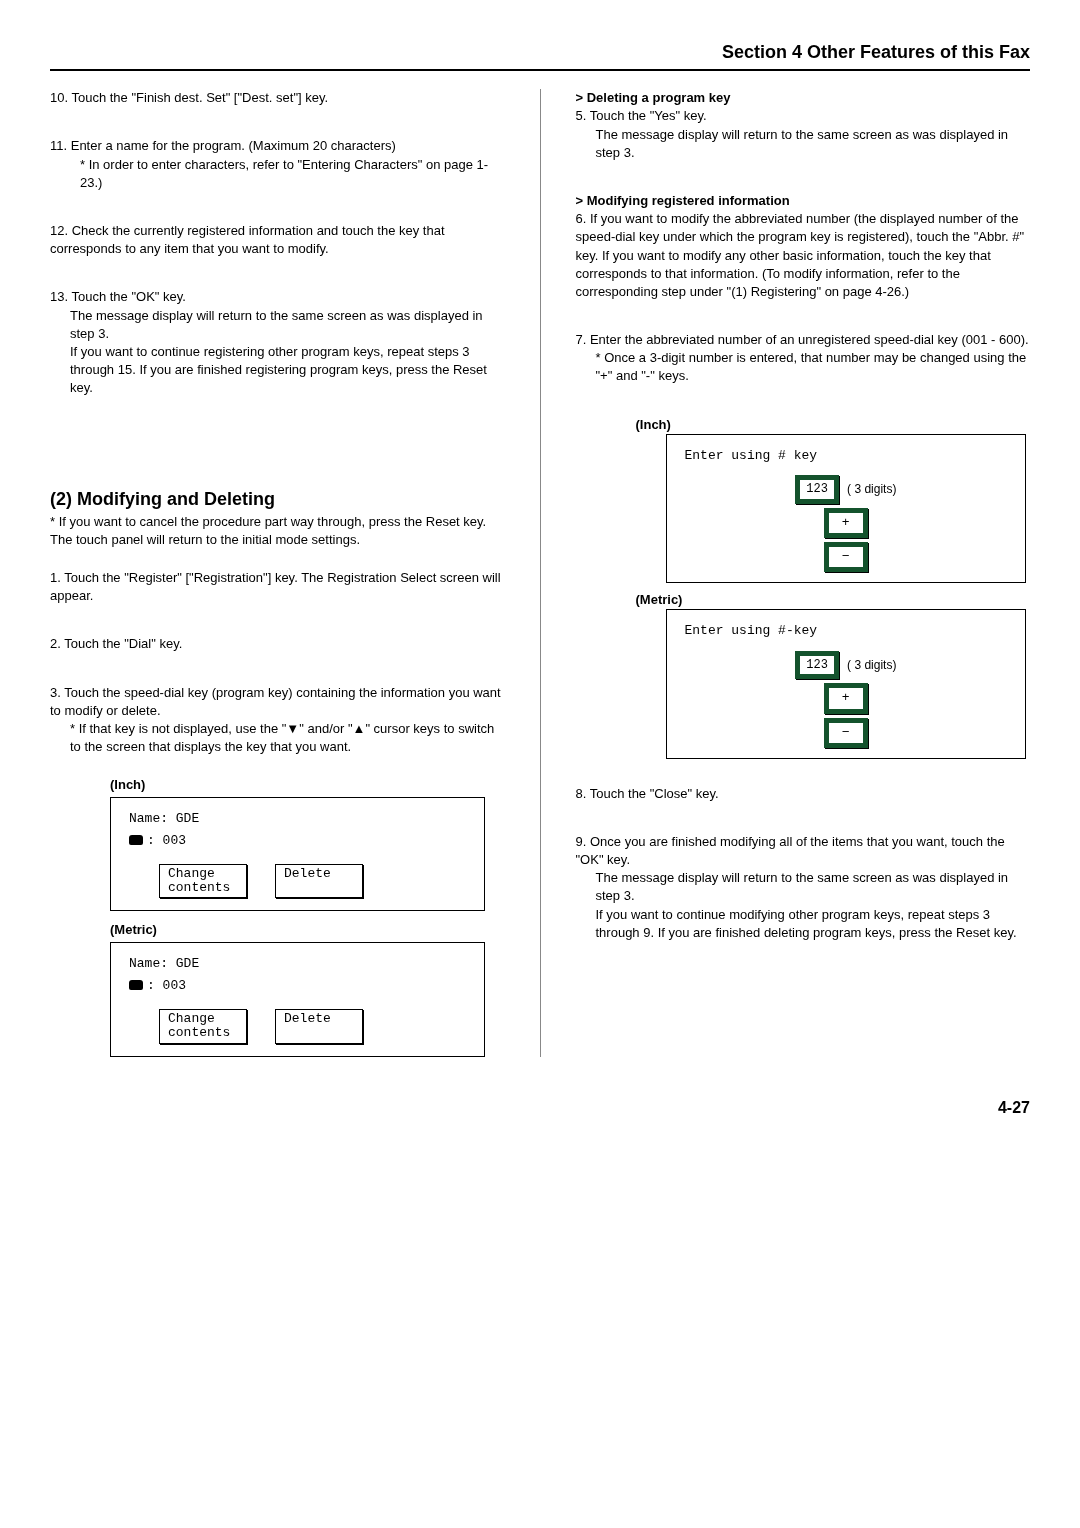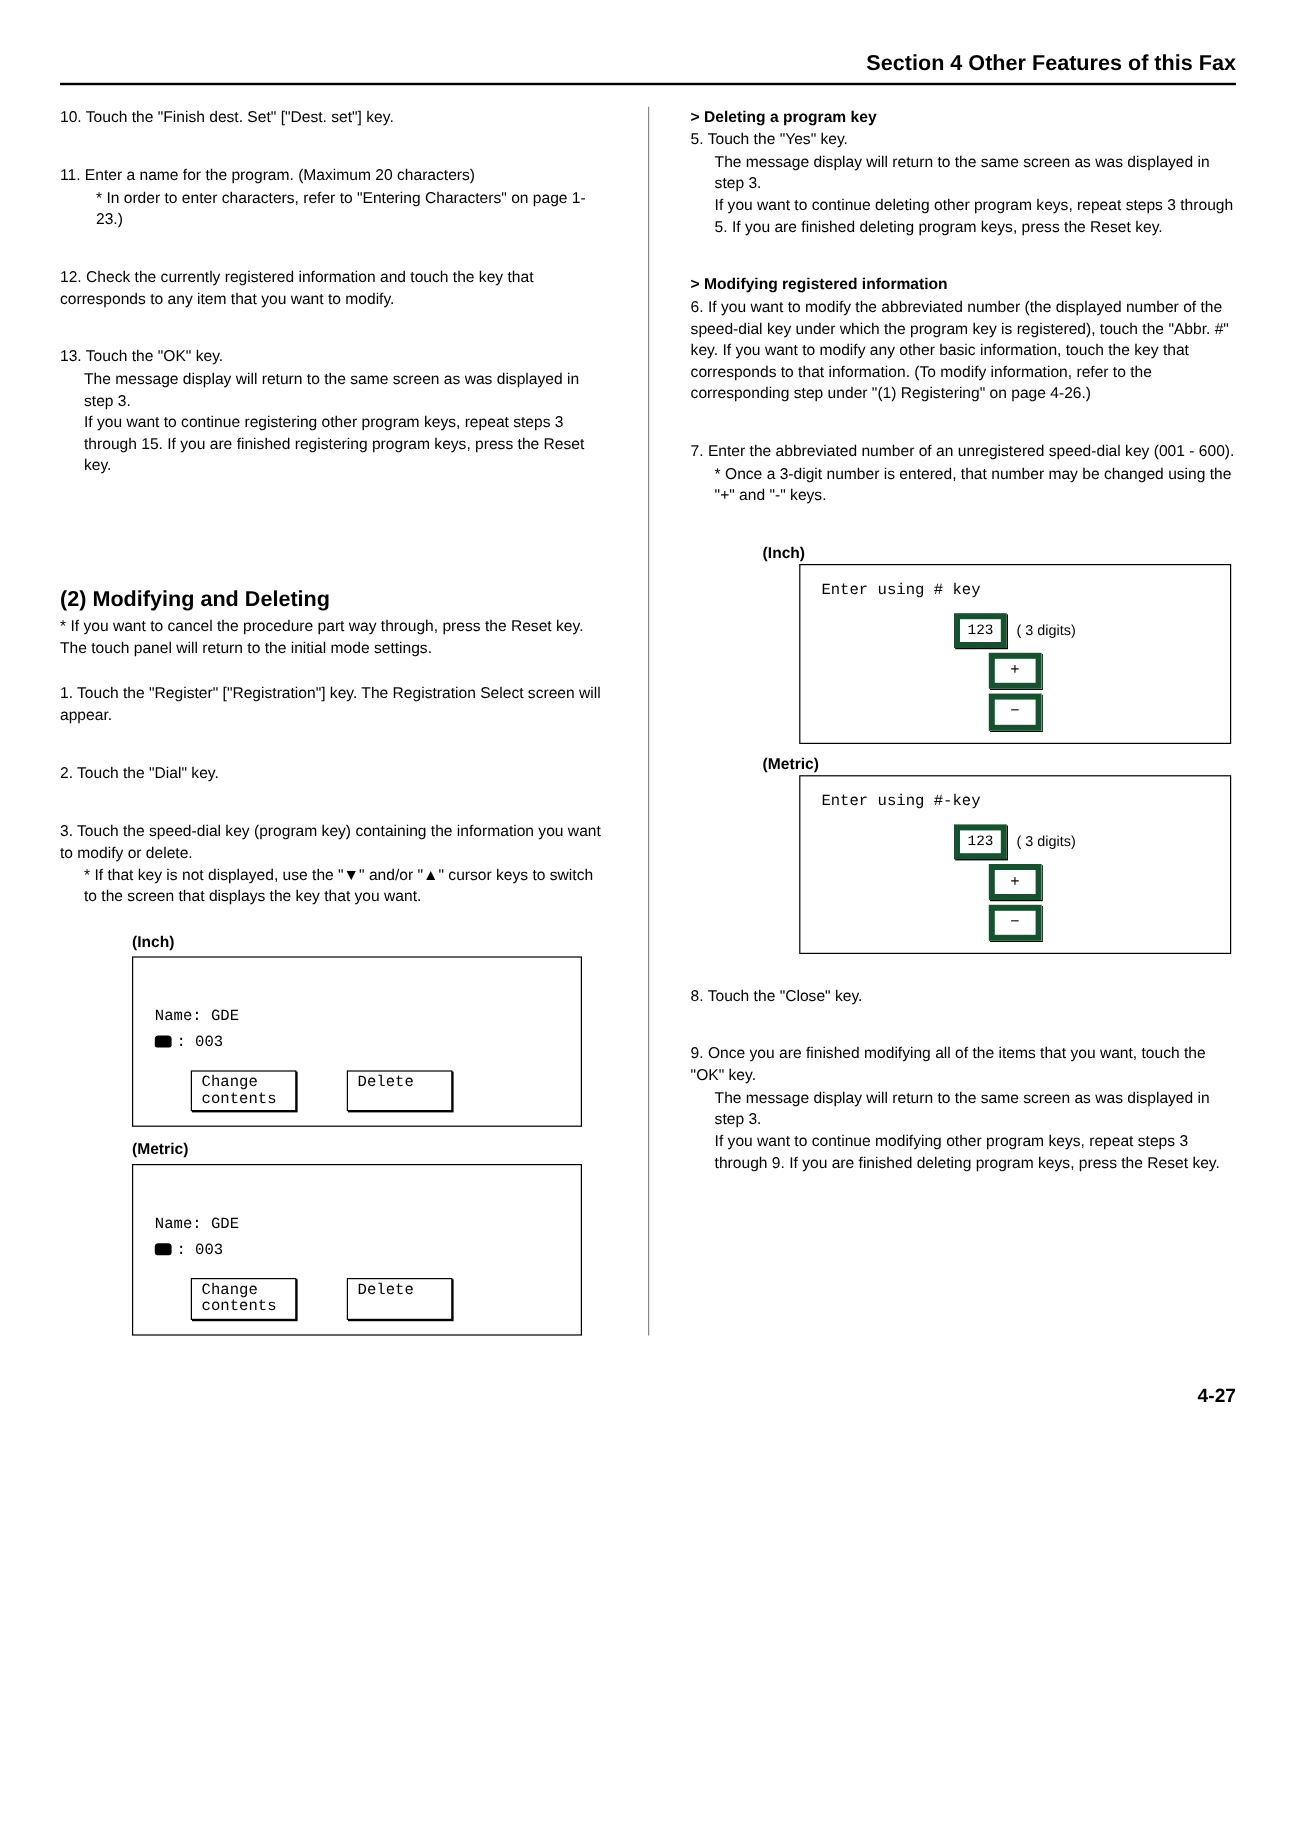--- a/index.html
+++ b/index.html
@@ -48,23 +48,23 @@
   }
   .panel-label { font-weight: bold; margin-left: 60px; margin-bottom:2px; }
   .panel {
     border: 1px solid #000;
     margin-left: 60px;
     margin-right: 20px;
     padding: 12px 18px;
     font-family: "Courier New", monospace;
     font-size: 13px;
   }
-  .panel .row1 { margin-bottom:4px;margin-top:28px; }
+  .panel .row1 { margin-bottom:4px; }
   .panel .row2 { margin-bottom:14px; }
-  .panel .btns { display:flex; gap:42px; margin-left:30px;}
+  .panel .btns { display:flex; gap:28px; margin-left:30px;}
   .ui-btn {
     border:1px solid #000;
     padding:2px 8px;
     font-family: "Courier New", monospace;
     min-width: 70px;
     display:inline-block;
     text-align:left;
     line-height:1.1;
     box-shadow: 1px 1px 0 #000;
   }
@@ -163,21 +163,20 @@
 
   <div class="divider"></div>
 
   <div class="col">
 
 
     <div class="item">
       <div class="subhead">&gt; Deleting a program key</div>
       <div>5. Touch the "Yes" key.</div>
       <div class="indent1">The message display will return to the same screen as was displayed in step 3.</div>
-      <div class="indent1">If you want to continue deleting other program keys, repeat steps 3 through 5. If you are finished deleting program keys, press the Reset key.</div>
     </div>
 
     <div class="item">
       <div class="subhead">&gt; Modifying registered information</div>
       <div>6. If you want to modify the abbreviated number (the displayed number of the speed-dial key under which the program key is registered), touch the "Abbr. #" key. If you want to modify any other basic information, touch the key that corresponds to that information. (To modify information, refer to the corresponding step under "(1) Registering" on page 4-26.)</div>
     </div>
 
     <div class="item">
       <div>7. Enter the abbreviated number of an unregistered speed-dial key (001 - 600).</div>
       <div class="indent1">* Once a 3-digit number is entered, that number may be changed using the "+" and "-" keys.</div>

